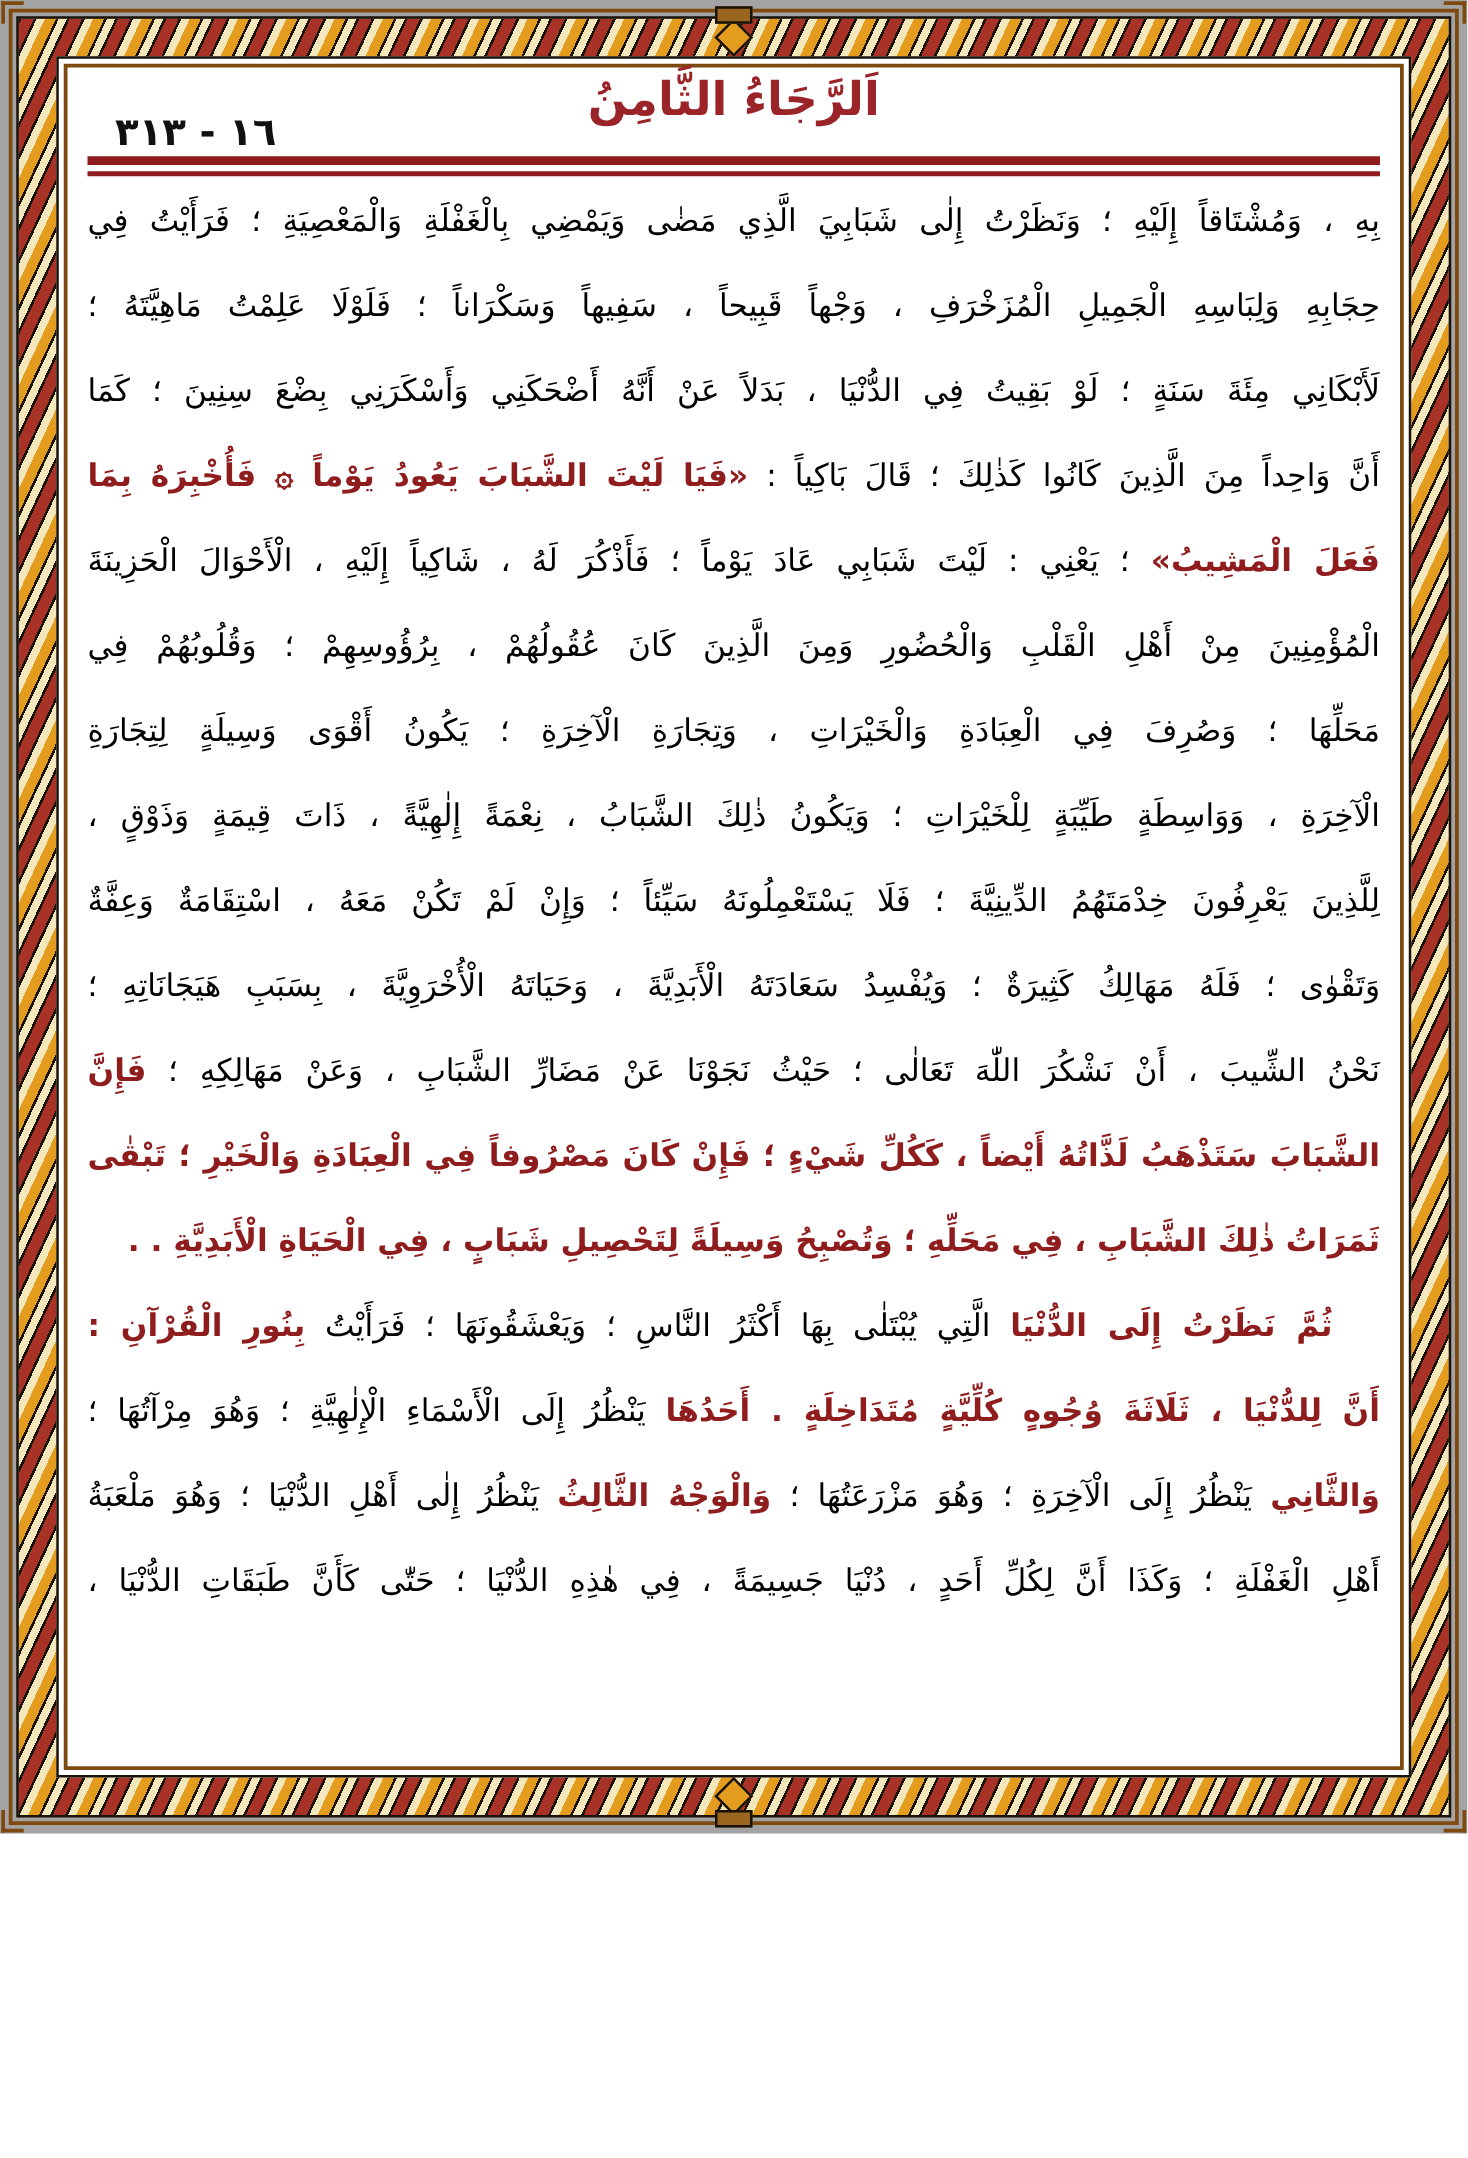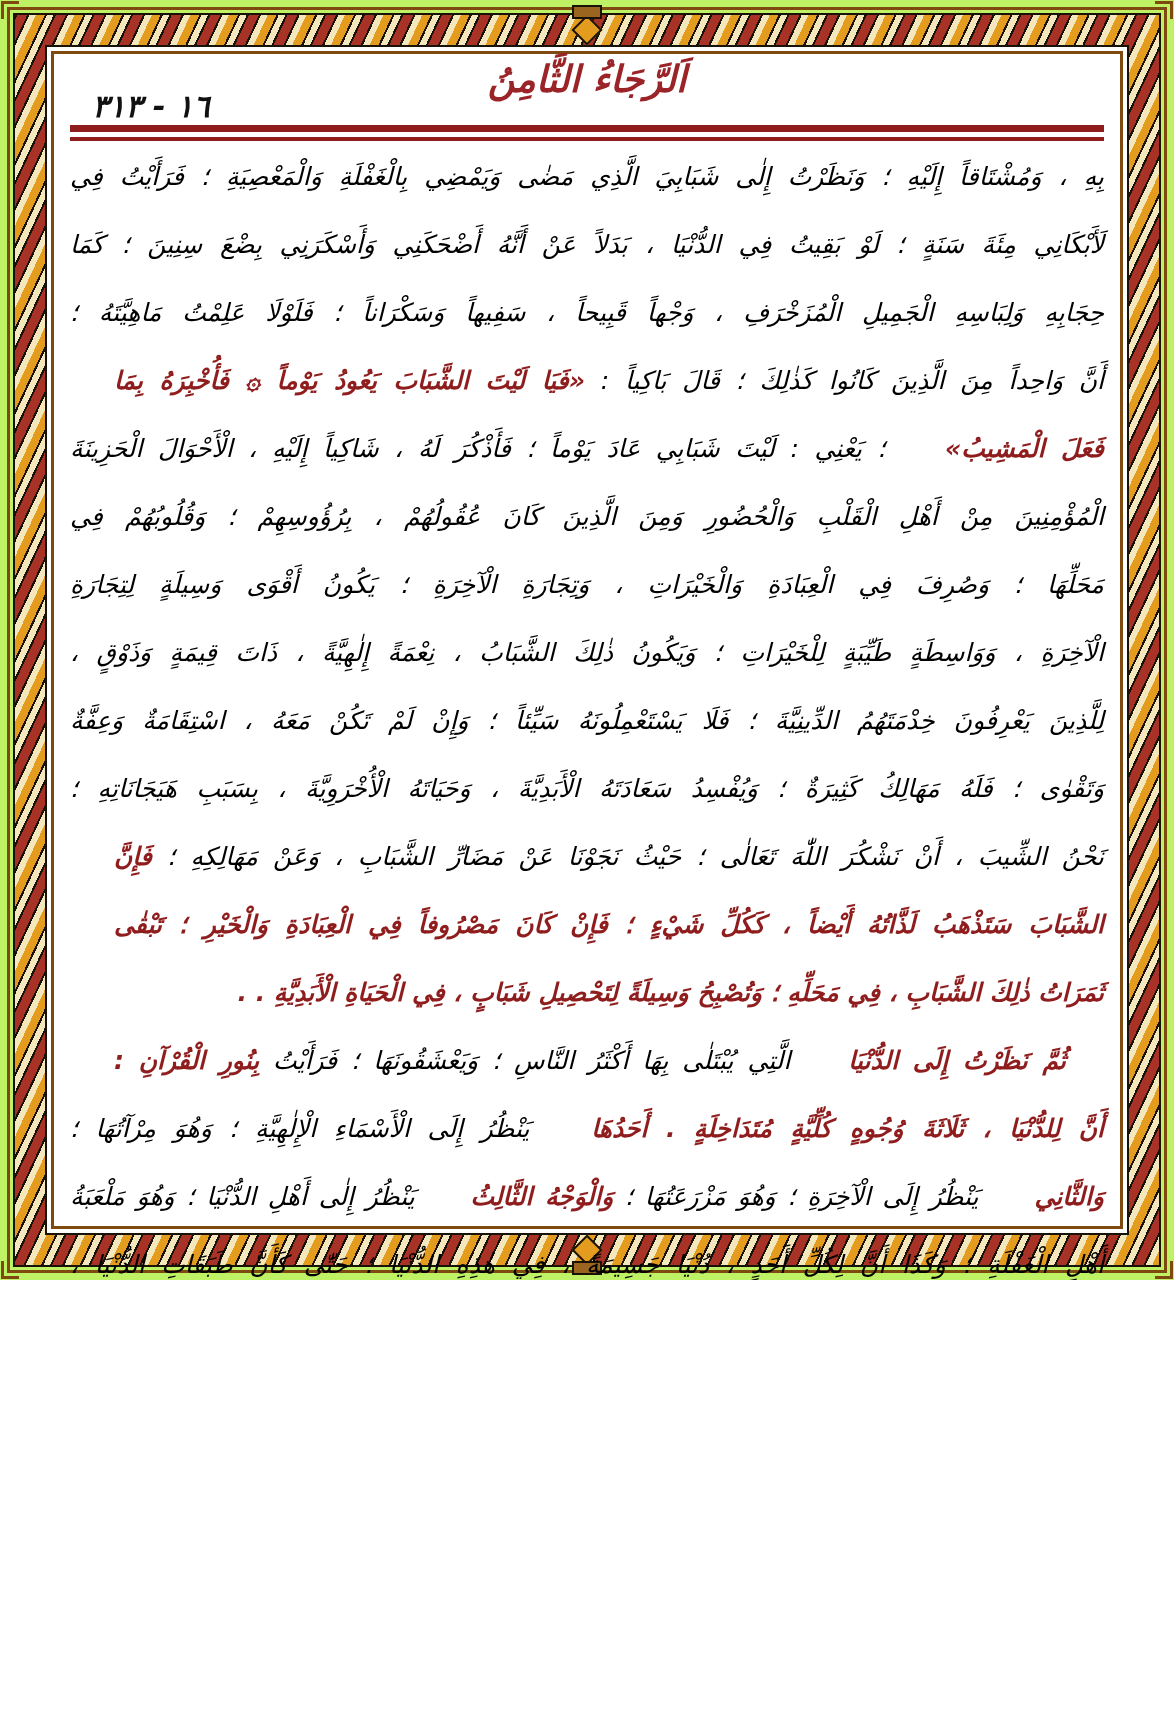--- a/index.html
+++ b/index.html
@@ -1,18 +1,18 @@
 <!DOCTYPE html>
 <html lang="ar"><head>
 <meta charset="utf-8">
 <style>
   html,body{margin:0;padding:0;background:#ffffff;}
   .page{
-    position:relative;width:1174px;height:1280px;background:#bef264;
-    overflow:hidden;font-family:"DejaVu Sans",sans-serif;font-style:italic;
+    position:relative;width:1174px;height:1467px;background:#a3a3a3;
+    overflow:hidden;font-family:"DejaVu Sans",sans-serif;
   }
   
   .outer-line{position:absolute;inset:7px;border:3px solid #7e4a0f;}
   .corner{position:absolute;width:15px;height:15px;border-color:#7e4a0f;border-style:solid;border-width:0;}
   .corner.tl{top:1px;left:1px;border-top-width:3px;border-left-width:3px;}
   .corner.tr{top:1px;right:1px;border-top-width:3px;border-right-width:3px;}
   .corner.bl{bottom:1px;left:1px;border-bottom-width:3px;border-left-width:3px;}
   .corner.br{bottom:1px;right:1px;border-bottom-width:3px;border-right-width:3px;}
   .band{
     position:absolute;inset:13px;border:2px solid #181208;
@@ -47,21 +47,21 @@
     border-top:7px solid #8f1d1d;border-bottom:4px solid #8f1d1d;
   }
   .body-text{margin-top:2px;font-size:25px;color:#000;}
   .line{
     direction:rtl;height:68px;line-height:68px;
     text-align:justify;text-align-last:justify;white-space:normal;
   }
   .line.end{text-align-last:right;}
   .line.indent{padding-right:38px;}
   .line span.black{color:#000;font-weight:normal;}
-  .line span.red{color:#8f1d1d;font-weight:bold;margin-left:44px;}
+  .line span.red{color:#8f1d1d;font-weight:bold;}
 </style>
 </head>
 <body>
 
 <div class="page">
 
   <div class="band"></div>
   <div class="band-inner"></div>
   <div class="outer-line"></div>
   <div class="inner-line"></div>
@@ -73,22 +73,22 @@
   <div class="diamond bottom"></div>
   <div class="tab top"></div>
   <div class="tab bottom"></div>
 
   <div class="content">
     <div class="page-num">١٦ - ٣١٣</div>
     <div class="title">اَلرَّجَاءُ الثَّامِنُ</div>
     <div class="rule"></div>
     <div class="body-text">
         <div class="line"><span class="black">بِهِ ، وَمُشْتَاقاً إِلَيْهِ ؛ وَنَظَرْتُ إِلٰى شَبَابِيَ الَّذِي مَضٰى وَيَمْضِي بِالْغَفْلَةِ وَالْمَعْصِيَةِ ؛ فَرَأَيْتُ فِي</span></div>
+        <div class="line"><span class="black">حِجَابِهِ وَلِبَاسِهِ الْجَمِيلِ الْمُزَخْرَفِ ، وَجْهاً قَبِيحاً ، سَفِيهاً وَسَكْرَاناً ؛ فَلَوْلَا عَلِمْتُ مَاهِيَّتَهُ ؛</span></div>
         <div class="line"><span class="black">لَأَبْكَانِي مِئَةَ سَنَةٍ ؛ لَوْ بَقِيتُ فِي الدُّنْيَا ، بَدَلاً عَنْ أَنَّهُ أَضْحَكَنِي وَأَسْكَرَنِي بِضْعَ سِنِينَ ؛ كَمَا</span></div>
-        <div class="line"><span class="black">حِجَابِهِ وَلِبَاسِهِ الْجَمِيلِ الْمُزَخْرَفِ ، وَجْهاً قَبِيحاً ، سَفِيهاً وَسَكْرَاناً ؛ فَلَوْلَا عَلِمْتُ مَاهِيَّتَهُ ؛</span></div>
         <div class="line"><span class="black">أَنَّ وَاحِداً مِنَ الَّذِينَ كَانُوا كَذٰلِكَ ؛ قَالَ بَاكِياً : </span><span class="red">«فَيَا لَيْتَ الشَّبَابَ يَعُودُ يَوْماً ۞ فَأُخْبِرَهُ بِمَا</span></div>
         <div class="line"><span class="red">فَعَلَ الْمَشِيبُ»</span><span class="black"> ؛ يَعْنِي : لَيْتَ شَبَابِي عَادَ يَوْماً ؛ فَأَذْكُرَ لَهُ ، شَاكِياً إِلَيْهِ ، الْأَحْوَالَ الْحَزِينَةَ</span></div>
         <div class="line"><span class="black">الْمُؤْمِنِينَ مِنْ أَهْلِ الْقَلْبِ وَالْحُضُورِ وَمِنَ الَّذِينَ كَانَ عُقُولُهُمْ ، بِرُؤُوسِهِمْ ؛ وَقُلُوبُهُمْ فِي</span></div>
         <div class="line"><span class="black">مَحَلِّهَا ؛ وَصُرِفَ فِي الْعِبَادَةِ وَالْخَيْرَاتِ ، وَتِجَارَةِ الْآخِرَةِ ؛ يَكُونُ أَقْوَى وَسِيلَةٍ لِتِجَارَةِ</span></div>
         <div class="line"><span class="black">الْآخِرَةِ ، وَوَاسِطَةٍ طَيِّبَةٍ لِلْخَيْرَاتِ ؛ وَيَكُونُ ذٰلِكَ الشَّبَابُ ، نِعْمَةً إِلٰهِيَّةً ، ذَاتَ قِيمَةٍ وَذَوْقٍ ،</span></div>
         <div class="line"><span class="black">لِلَّذِينَ يَعْرِفُونَ خِدْمَتَهُمُ الدِّينِيَّةَ ؛ فَلَا يَسْتَعْمِلُونَهُ سَيِّئاً ؛ وَإِنْ لَمْ تَكُنْ مَعَهُ ، اسْتِقَامَةٌ وَعِفَّةٌ</span></div>
         <div class="line"><span class="black">وَتَقْوٰى ؛ فَلَهُ مَهَالِكُ كَثِيرَةٌ ؛ وَيُفْسِدُ سَعَادَتَهُ الْأَبَدِيَّةَ ، وَحَيَاتَهُ الْأُخْرَوِيَّةَ ، بِسَبَبِ هَيَجَانَاتِهِ ؛</span></div>
         <div class="line"><span class="black">نَحْنُ الشِّيبَ ، أَنْ نَشْكُرَ اللّٰهَ تَعَالٰى ؛ حَيْثُ نَجَوْنَا عَنْ مَضَارِّ الشَّبَابِ ، وَعَنْ مَهَالِكِهِ ؛ </span><span class="red">فَإِنَّ</span></div>
         <div class="line"><span class="red">الشَّبَابَ سَتَذْهَبُ لَذَّاتُهُ أَيْضاً ، كَكُلِّ شَيْءٍ ؛ فَإِنْ كَانَ مَصْرُوفاً فِي الْعِبَادَةِ وَالْخَيْرِ ؛ تَبْقٰى</span></div>
         <div class="line end"><span class="red">ثَمَرَاتُ ذٰلِكَ الشَّبَابِ ، فِي مَحَلِّهِ ؛ وَتُصْبِحُ وَسِيلَةً لِتَحْصِيلِ شَبَابٍ ، فِي الْحَيَاةِ الْأَبَدِيَّةِ . .</span></div>

